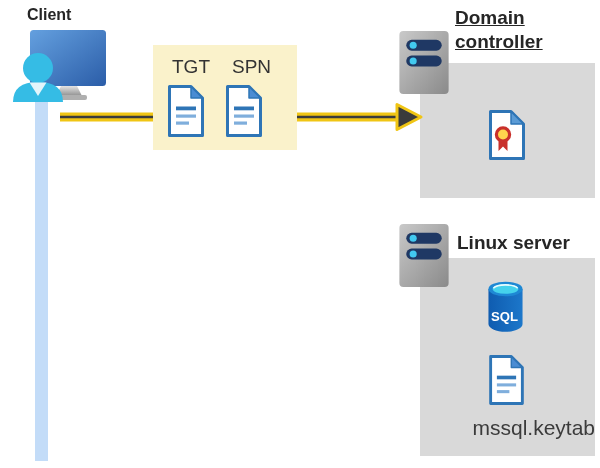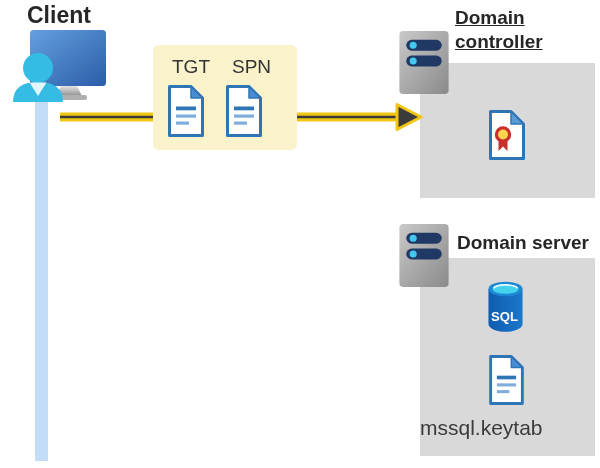--- a/index.html
+++ b/index.html
@@ -16,21 +16,21 @@
 
   
   .title {
     font-weight: bold;
     color: #262626;
     font-size: 19px;
     line-height: 24px;
   }
   .client-title {
     left: 27px; top: 3px;
-    font-size: 23px;
+    font-size: 16px;
   }
   .dc-title {
     left: 455px; top: 6px;
     width: 140px;
     text-decoration: underline;
   }
   .linux-title {
     left: 457px; top: 231px;
   }
 
@@ -40,21 +40,20 @@
     z-index: 1;
   }
   .dc-zone { left: 420px; top: 63px; width: 175px; height: 135px; }
   .linux-zone { left: 420px; top: 258px; width: 175px; height: 198px; }
 
   .ticket-box {
     left: 153px; top: 45px;
     width: 144px; height: 105px;
     background: #FAF2CB;
     z-index: 4;
-    border-radius: 6px;
   }
   .ticket-label {
     position: absolute;
     top: 11px;
     font-size: 19px;
     color: #333333;
   }
   .tgt-label { left: 19px; }
   .spn-label { left: 63px; margin-left: 16px; }
   .ticket-doc { position: absolute; top: 40px; width: 38px; height: 52px; }
@@ -77,21 +76,21 @@
   .server-icon { width: 52px; height: 65px; z-index: 2; }
   .dc-server { left: 398px; top: 30px; }
   .linux-server-icon { left: 398px; top: 223px; }
 
   
   .cert-icon { left: 488px; top: 110px; width: 38px; height: 50px; z-index: 2; }
   .sql-icon { left: 487px; top: 281px; width: 37px; height: 51px; z-index: 2; }
   .keytab-doc { left: 488px; top: 355px; width: 37px; height: 50px; z-index: 2; }
   .keytab-label {
     left: 420px; top: 416px; width: 175px;
-    text-align: left;
+    text-align: right;
     font-size: 21px;
     color: #3B3B3B;
     z-index: 2;
   }
 </style>
 </head>
 <body>
 
 <div class="canvas">
 
@@ -175,21 +174,21 @@
     </svg>
   <div class="abs title dc-title">Domain controller</div>
   <svg class="abs cert-icon">
       <use href="#icon-cert"></use>
     </svg>
 
   <div class="abs gray-zone linux-zone"></div>
   <svg class="abs server-icon linux-server-icon">
       <use href="#icon-server"></use>
     </svg>
-  <div class="abs title linux-title">Domain server</div>
+  <div class="abs title linux-title">Linux server</div>
 
   <svg class="abs sql-icon" viewBox="0 0 38 52">
     <path d="M1.5 8 V44 C1.5 48.4 9.3 52 19 52 C28.7 52 36.5 48.4 36.5 44 V8 Z" fill="url(#gradSql)"></path>
     <ellipse cx="19" cy="8" rx="17.5" ry="7.5" fill="#1E88D4"></ellipse>
     <ellipse cx="19" cy="8" rx="13.2" ry="5" fill="#45D2EC"></ellipse>
     <path d="M6.5 7.2 A13.2 5 0 0 1 31.5 7.2" fill="none" stroke="#E8FBFF" stroke-width="1.6"></path>
     <text x="18" y="41" text-anchor="middle" fill="#ffffff" font-family="Liberation Sans, sans-serif" font-size="13.5" font-weight="bold">SQL</text>
   </svg>
 
   <svg class="abs keytab-doc">

